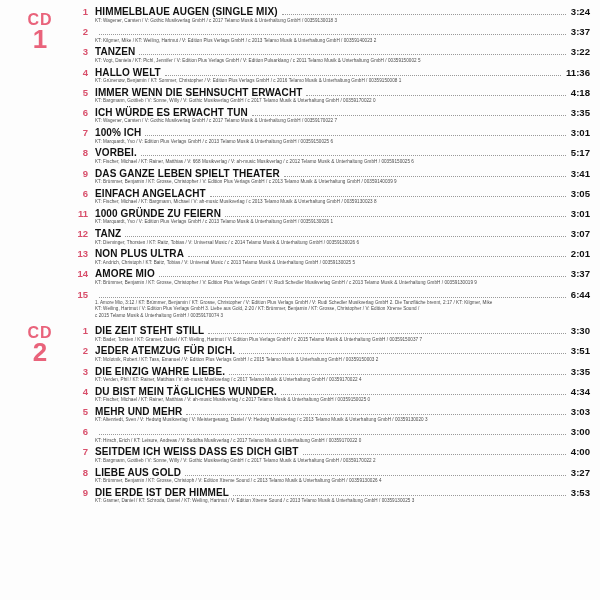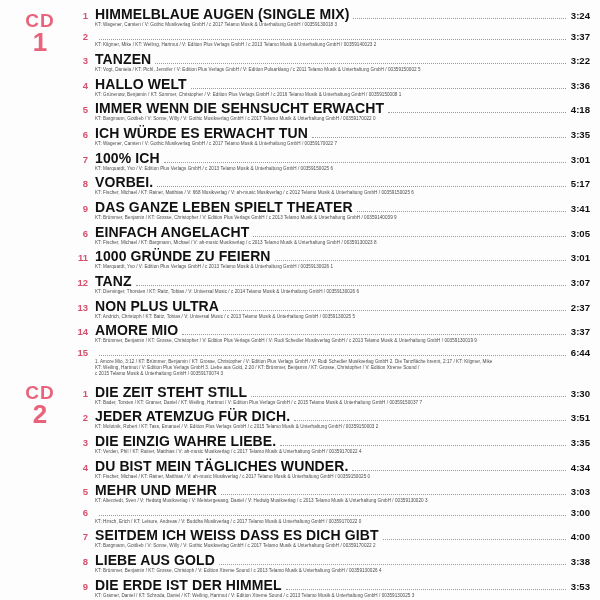--- a/index.html
+++ b/index.html
@@ -27,21 +27,21 @@
   .disc-label {
     position: absolute;
     left: 2px;
     width: 56px;
     text-align: center;
     color: #e9637b;
     font-weight: bold;
     line-height: 0.95;
   }
   .disc-label .dl-cd {
-    font-size: 19px;
+    font-size: 16px;
     letter-spacing: 1px;
   }
   .disc-label .dl-num {
     font-size: 26px;
   }
   .tracks {
     margin-left: 62px;
   }
   .track {
     position: relative;
@@ -56,21 +56,21 @@
     width: 16px;
     flex: 0 0 16px;
     text-align: right;
     color: #d84f6b;
     font-size: 9.5px;
     font-weight: bold;
     padding-right: 7px;
   }
   .tr-title {
     color: #111111;
-    font-size: 14px;
+    font-size: 10px;
     font-weight: bold;
     letter-spacing: 0.1px;
   }
   .tr-dots {
     flex: 1 1 auto;
     border-bottom: 1px dotted #9a9a9a;
     margin: 0 3px 2.5px 4px;
     height: 0;
   }
   .tr-time {
@@ -143,21 +143,21 @@
         <div class="tr-credits">
           <div>KT: Vogt, Daniela / KT: Pichl, Jennifer / V: Edition Plus Verlags GmbH / V: Edition Pulsarklang / c 2011 Telamo Musik &amp; Unterhaltung GmbH / 00359150002 5</div>
         </div>
       </div>
 
       <div class="track">
         <div class="tr-line1">
           <span class="tr-num">4</span>
           <span class="tr-title">HALLO WELT</span>
           <span class="tr-dots"></span>
-          <span class="tr-time">3:36</span>
+          <span class="tr-time">11:36</span>
         </div>
         <div class="tr-credits">
           <div>KT: Grünenow, Benjamin / KT: Sommer, Christopher / V: Edition Plus Verlags GmbH / c 2016 Telamo Musik &amp; Unterhaltung GmbH / 00359150008 1</div>
         </div>
       </div>
 
       <div class="track">
         <div class="tr-line1">
           <span class="tr-num">5</span>
           <span class="tr-title">IMMER WENN DIE SEHNSUCHT ERWACHT</span>
@@ -251,21 +251,21 @@
         <div class="tr-credits">
           <div>KT: Dieminger, Thorsten / KT: Raitz, Tobias / V: Universal Music / c 2014 Telamo Musik &amp; Unterhaltung GmbH / 00359130026 6</div>
         </div>
       </div>
 
       <div class="track">
         <div class="tr-line1">
           <span class="tr-num">13</span>
           <span class="tr-title">NON PLUS ULTRA</span>
           <span class="tr-dots"></span>
-          <span class="tr-time">2:37</span>
+          <span class="tr-time">2:01</span>
         </div>
         <div class="tr-credits">
           <div>KT: Andrich, Christoph / KT: Baitz, Tobias / V: Universal Music / c 2013 Telamo Musik &amp; Unterhaltung GmbH / 00359130025 5</div>
         </div>
       </div>
 
       <div class="track">
         <div class="tr-line1">
           <span class="tr-num">14</span>
           <span class="tr-title">AMORE MIO</span>
@@ -381,21 +381,21 @@
         <div class="tr-credits">
           <div>KT: Bargmann, Gottlieb / V: Sonne, Willy / V: Gothic Musikverlag GmbH / c 2017 Telamo Musik &amp; Unterhaltung GmbH / 00359170022 2</div>
         </div>
       </div>
 
       <div class="track">
         <div class="tr-line1">
           <span class="tr-num">8</span>
           <span class="tr-title">LIEBE AUS GOLD</span>
           <span class="tr-dots"></span>
-          <span class="tr-time">3:38</span>
+          <span class="tr-time">3:27</span>
         </div>
         <div class="tr-credits">
           <div>KT: Brümmer, Benjamin / KT: Grosse, Christoph / V: Edition Xtreme Sound / c 2013 Telamo Musik &amp; Unterhaltung GmbH / 00359130026 4</div>
         </div>
       </div>
 
       <div class="track">
         <div class="tr-line1">
           <span class="tr-num">9</span>
           <span class="tr-title">DIE ERDE IST DER HIMMEL</span>

